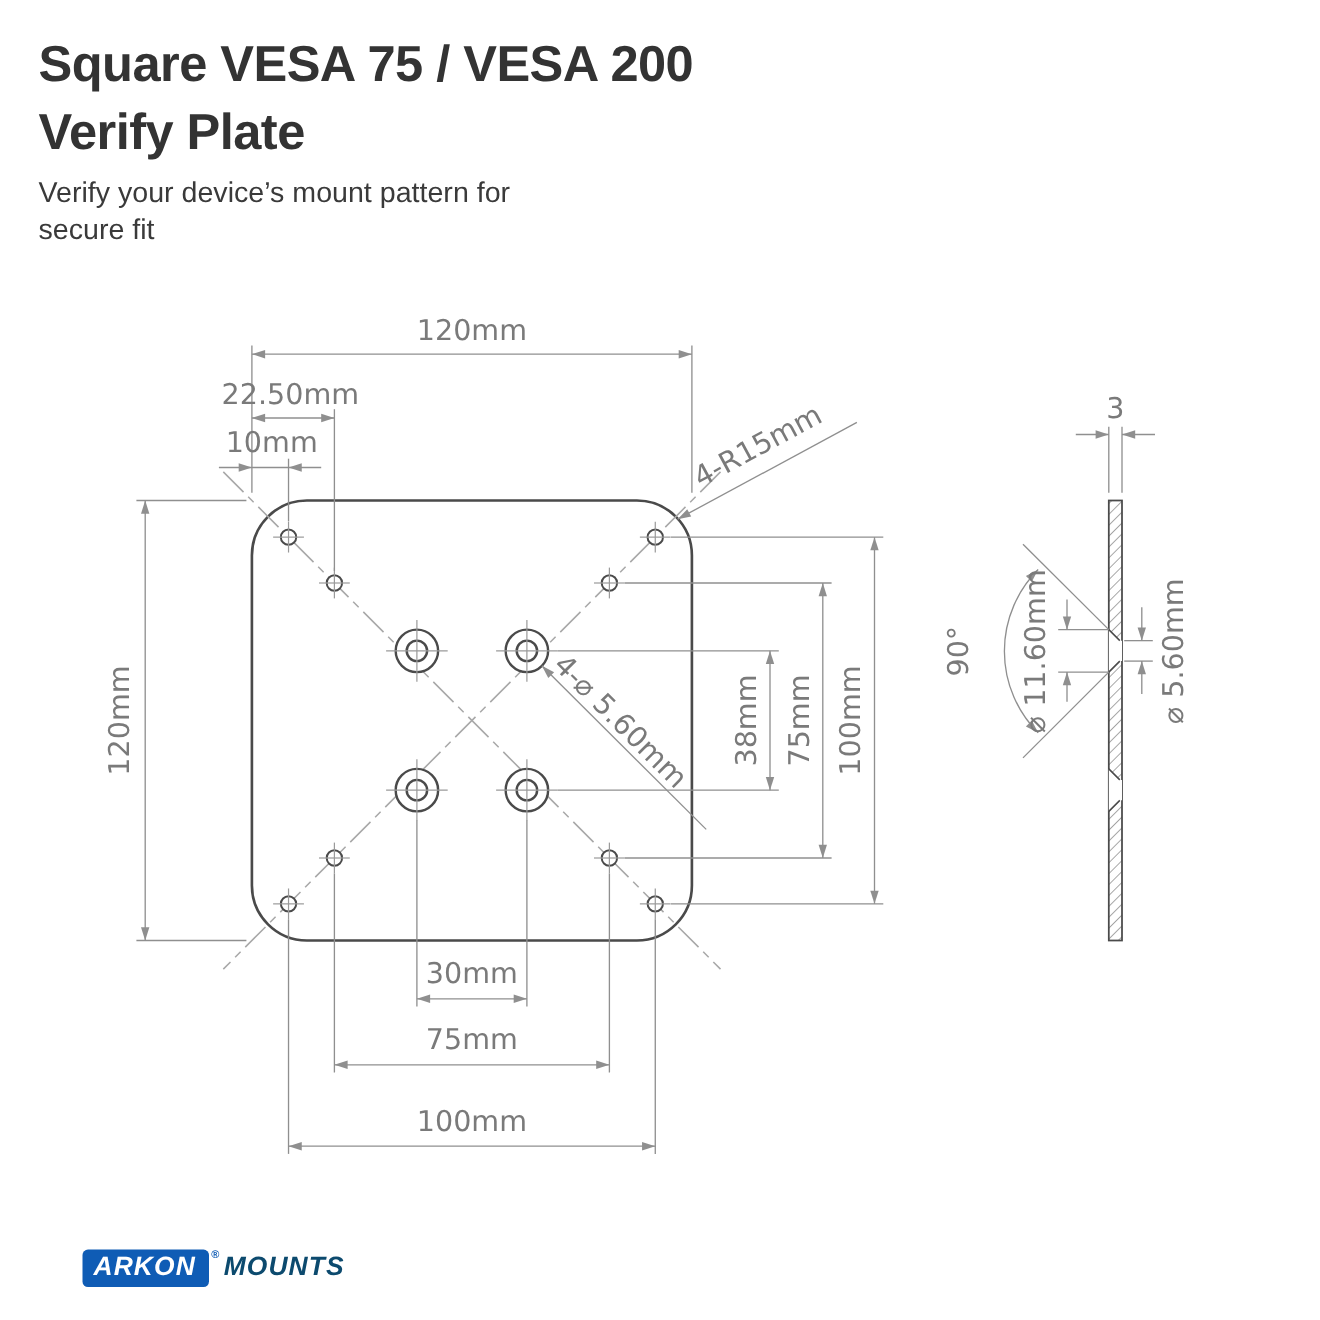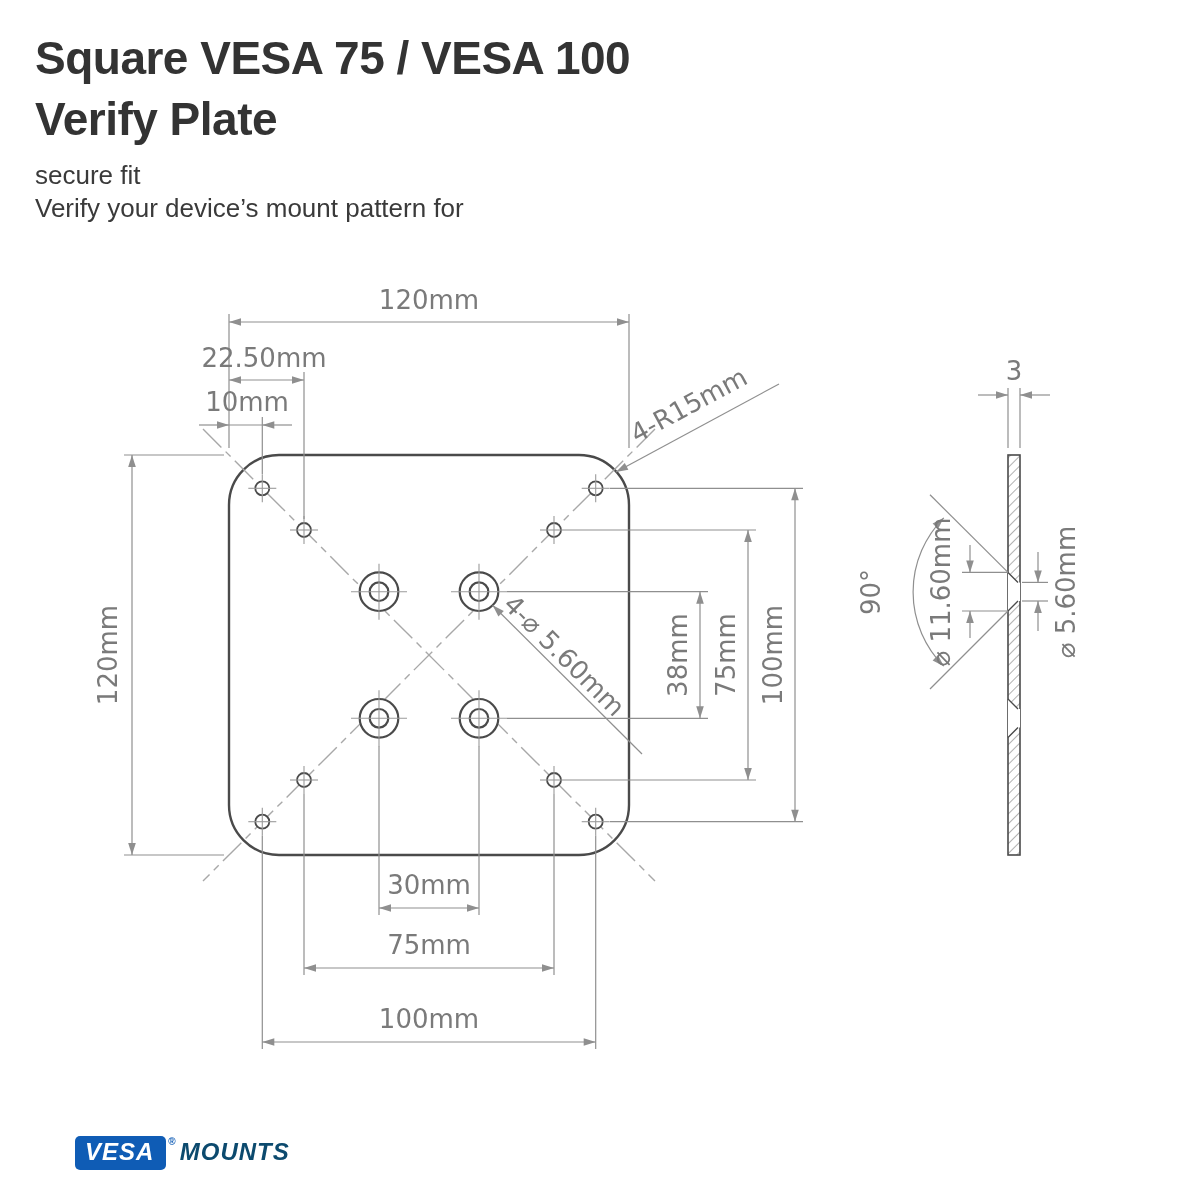--- a/index.html
+++ b/index.html
@@ -27,26 +27,26 @@
              letter-spacing:1px;padding:2px 12px 4px 10px;border-radius:5px;}
   .logo-reg{color:#0f5cb5;font-size:10px;margin:0 2px 0 2px;font-weight:700;}
   .logo-mounts{color:#0c4a6e;font-style:italic;font-weight:800;font-size:24px;
                letter-spacing:1px;margin-left:2px;padding-top:2px;}
 </style>
 </head>
 <body>
 
 <div class="header">
   <div class="title">
-    <div>Square VESA 75 / VESA 100</div>
+    <div>Square VESA 75 / VESA 200</div>
     <div>Verify Plate</div>
   </div>
   <div class="subtitle">
+    <div>Verify your device’s mount pattern for</div>
     <div>secure fit</div>
-    <div>Verify your device’s mount pattern for</div>
   </div>
 </div>
 
 <svg width="1200" height="1200" viewBox="0 0 1200 1200">
   <defs>
     <marker id="arr" markerUnits="userSpaceOnUse" markerWidth="14" markerHeight="10" refX="13" refY="5" orient="auto-start-reverse">
       <path d="M13,5 L1,1.2 L1,8.8 Z" fill="#8f8f8f"></path>
     </marker>
     <pattern id="hatch" patternUnits="userSpaceOnUse" width="7" height="7" patternTransform="rotate(45)">
       <line x1="0" y1="0" x2="0" y2="7" stroke="#6f6f6f" stroke-width="1.1"></line>
@@ -241,16 +241,16 @@
       <line class="ext" x1="1022" y1="582.4" x2="1048" y2="582.4"></line>
       <line class="ext" x1="1022" y1="601" x2="1048" y2="601"></line>
       <line class="arrend" x1="1038" y1="552" x2="1038" y2="582.4"></line>
       <line class="arrend" x1="1038" y1="631" x2="1038" y2="601"></line>
       <text class="dimtext" x="1075" y="592" transform="rotate(-90 1075 592)">⌀ 5.60mm</text>
     </g>
   </g>
 </svg>
 
 <div class="logo">
-  <span class="logo-pill">VESA</span>
+  <span class="logo-pill">ARKON</span>
   <span class="logo-reg">®</span>
   <span class="logo-mounts">MOUNTS</span>
 </div>
 
 </body></html>

